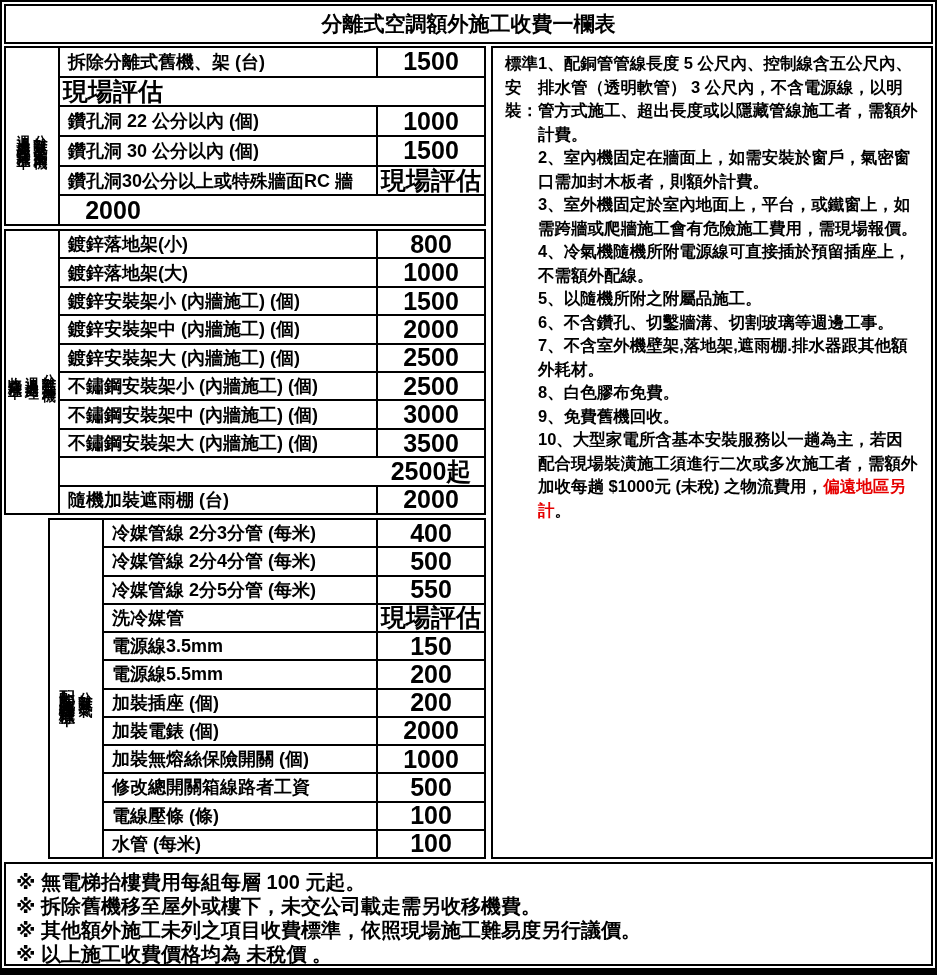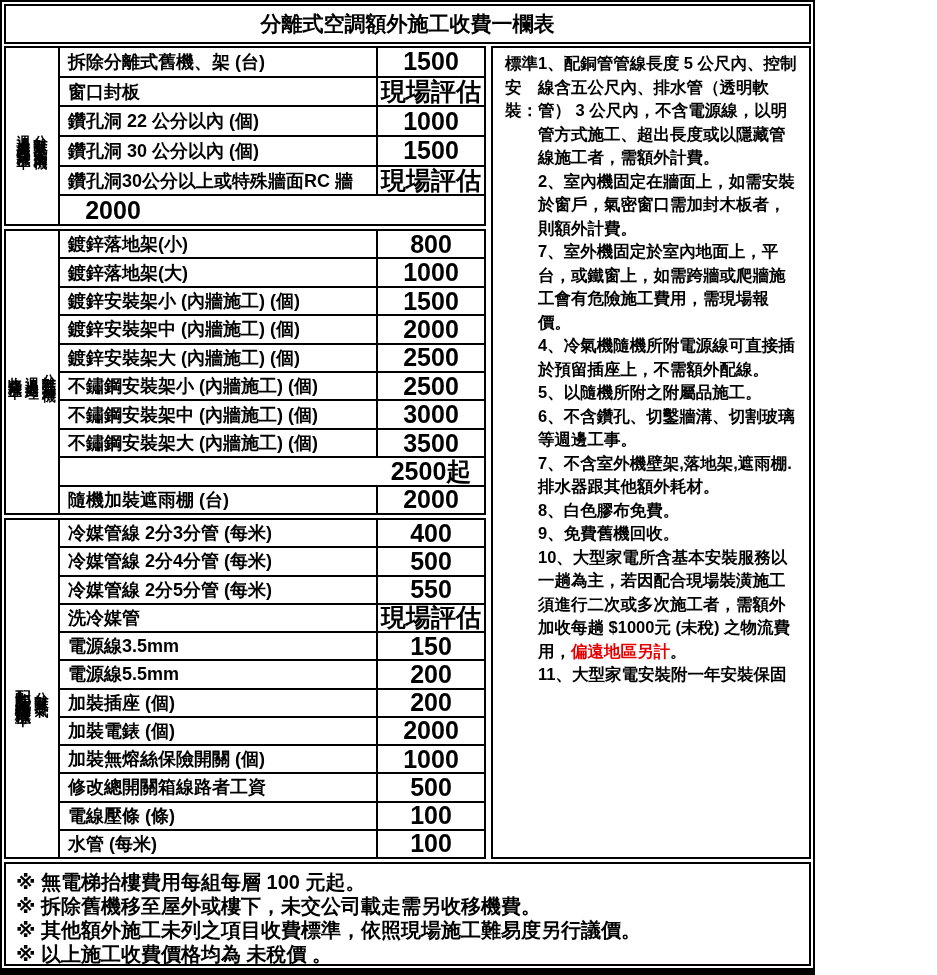--- a/index.html
+++ b/index.html
@@ -1,21 +1,21 @@
 <!DOCTYPE html>
 <html><head>
 <meta charset="utf-8">
 <style>
   * { box-sizing: border-box; margin: 0; padding: 0; }
   html, body { background: #fff; }
   body { font-family: "Liberation Sans", "DejaVu Sans", sans-serif; color: #000; }
 
   .page {
     position: relative;
-    width: 815px; height: 975px;
+    width: 937px; height: 975px;
     background: #fff;
     border: 2px solid #000;
     border-bottom-width: 7px;
     padding: 2px;
     overflow: hidden;
   }
 
   .title-bar {
     height: 40px;
     border: 2px solid #000;
@@ -30,21 +30,21 @@
     width: 482px;
     display: flex; flex-direction: column; justify-content: space-between;
   }
 
   .section {
     border: 2px solid #000;
     display: flex;
   }
   .section.s1 { height: 180px; }
   .section.s2 { height: 286px; }
-  .section.s3 { height: 341px; }
+  .section.s3 { height: 341px; margin-left: 44px; }
 
   .label-cell {
     width: 54px;
     border-right: 2px solid #000;
     display: flex; align-items: center; justify-content: center;
   }
   .v-text {
     writing-mode: vertical-rl;
     text-orientation: upright;
     white-space: pre-line;
@@ -105,21 +105,20 @@
           <div class="label-cell">
             <span class="v-text">分離式冷氣室內機
 週邊處理收費標準</span>
           </div>
           <div class="rows">
             <div class="row">
               <div class="item-cell">拆除分離式舊機、架 (台)</div>
               <div class="price-cell">1500</div>
             </div>
             <div class="row">
-              <div class="item-cell">窗口封板</div>
               <div class="price-cell">現場評估</div>
             </div>
             <div class="row">
               <div class="item-cell">鑽孔洞 22 公分以內 (個)</div>
               <div class="price-cell">1000</div>
             </div>
             <div class="row">
               <div class="item-cell">鑽孔洞 30 公分以內 (個)</div>
               <div class="price-cell">1500</div>
             </div>
@@ -237,29 +236,28 @@
             </div>
           </div>
         </div>
       </div>
 
     <div class="notes-box">
       <div class="note-line">標準安裝：</div>
       <div>
           <div class="note-line"><span class="seg">1、配銅管管線長度 5 公尺內、控制線含五公尺內、排水管（透明軟管） 3 公尺內，不含電源線，以明管方式施工、超出長度或以隱藏管線施工者，需額外計費。</span></div>
           <div class="note-line"><span class="seg">2、室內機固定在牆面上，如需安裝於窗戶，氣密窗口需加封木板者，則額外計費。</span></div>
-          <div class="note-line"><span class="seg">7、室外機固定於室內地面上，平台，或鐵窗上，如需跨牆或爬牆施工會有危險施工費用，需現場報價。</span></div>
+          <div class="note-line"><span class="seg">3、室外機固定於室內地面上，平台，或鐵窗上，如需跨牆或爬牆施工會有危險施工費用，需現場報價。</span></div>
           <div class="note-line"><span class="seg">4、冷氣機隨機所附電源線可直接插於預留插座上，不需額外配線。</span></div>
           <div class="note-line"><span class="seg">5、以隨機所附之附屬品施工。</span></div>
           <div class="note-line"><span class="seg">6、不含鑽孔、切鑿牆溝、切割玻璃等週邊工事。</span></div>
           <div class="note-line"><span class="seg">7、不含室外機壁架,落地架,遮雨棚.排水器跟其他額外耗材。</span></div>
           <div class="note-line"><span class="seg">8、白色膠布免費。</span></div>
           <div class="note-line"><span class="seg">9、免費舊機回收。</span></div>
           <div class="note-line"><span class="seg">10、大型家電所含基本安裝服務以一趟為主，若因配合現場裝潢施工須進行二次或多次施工者，需額外加收每趟 $1000元 (未稅) 之物流費用，</span><span class="seg" style="color: rgb(230, 0, 0);">偏遠地區另計</span><span class="seg">。</span></div>
-          <div class="note-line"><span class="seg">11、大型家電安裝附一年安裝保固</span></div>
         </div>
     </div>
 
   </div>
 
   <div class="footer-box">
       <div class="foot-line">※ 無電梯抬樓費用每組每層 100 元起。</div>
       <div class="foot-line">※ 拆除舊機移至屋外或樓下，未交公司載走需另收移機費。</div>
       <div class="foot-line">※ 其他額外施工未列之項目收費標準，依照現場施工難易度另行議價。</div>
       <div class="foot-line">※ 以上施工收費價格均為 未稅價 。</div>

